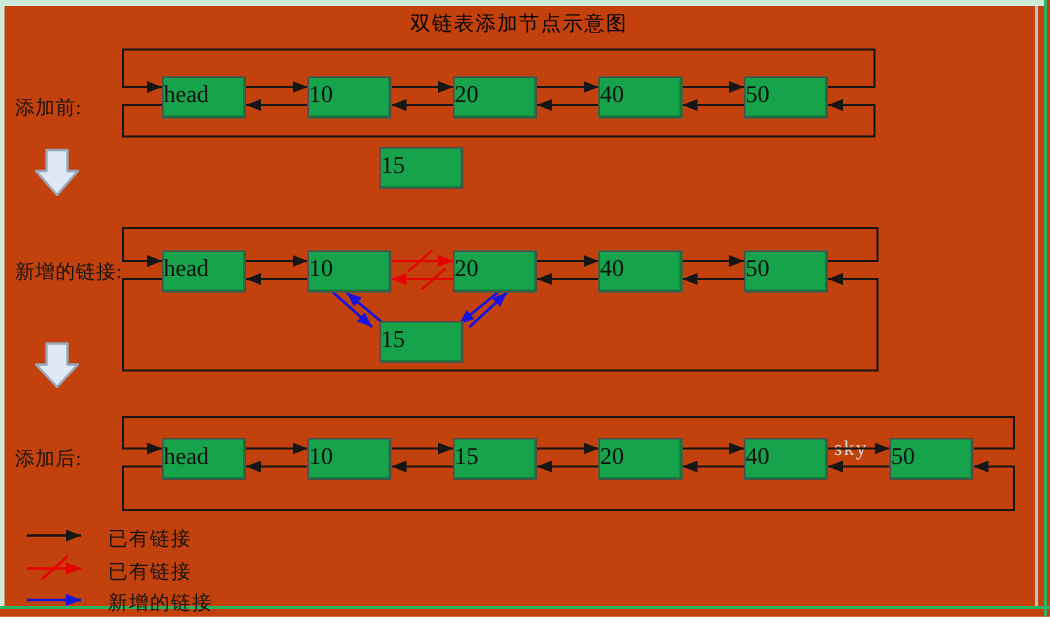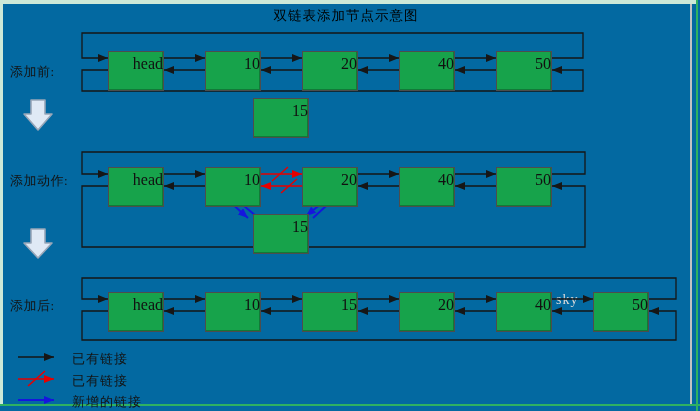--- a/index.html
+++ b/index.html
@@ -1,37 +1,37 @@
 <!DOCTYPE html>
 <html style="--node_fill: #17a34b; --node_border: #4d4d4d; --node_text: #111111; --link_black: #161616; --link_deleted: #e60000; --link_new: #1515dd; --frame: #6e6e6e; --down_fill: #dfe9f5; --down_stroke: #98a6b8; --watermark: #d8d8d8; --border_light: #cde9d8; --border_green: #2fb162; --border_gray: #c2c2c2;"><head>
 <meta charset="utf-8">
 <style>
   html,body{margin:0;padding:0;}
   .page{
-    position:relative;width:700px;height:411px;background:#0369a1;overflow:hidden;
+    position:relative;width:700px;height:411px;background:#c2410c;overflow:hidden;
     font-family:"Liberation Serif","DejaVu Serif",serif;
   }
   
   .border-top{position:absolute;left:0;top:0;width:696px;height:4px;background:var(--border_light,#cde9d8);}
   .border-left{position:absolute;left:0;top:4px;width:3px;height:400px;background:var(--border_light,#cde9d8);}
   .line-gray-right{position:absolute;left:690px;top:4px;width:2px;height:400px;background:var(--border_gray,#c2c2c2);}
   .line-green-right{position:absolute;left:696px;top:0;width:2px;height:411px;background:var(--border_green,#2fb162);}
   .line-green-bottom{position:absolute;left:0;top:404px;width:700px;height:2px;background:var(--border_green,#2fb162);}
 
   .title{
     position:absolute;left:0;top:7px;width:692px;text-align:center;
     font-size:13.5px;color:#000;letter-spacing:1px;
   }
   .row-label{
     position:absolute;font-size:13px;color:#141414;letter-spacing:0.5px;white-space:nowrap;
   }
   .node{
-    position:absolute;width:56px;height:40px;box-sizing:border-box;
+    position:absolute;width:56px;height:28px;box-sizing:border-box;
     background:var(--node_fill,#17a34b);border:1px solid var(--node_border,#4d4d4d);
-    color:var(--node_text,#111);font-size:16px;line-height:24px;text-align:right;
+    color:var(--node_text,#111);font-size:16px;line-height:24px;text-align:left;
     box-shadow:inset -1px -1px 0 rgba(0,0,0,0.25);
   }
   .watermark{
     position:absolute;left:556px;top:292px;font-size:14px;letter-spacing:1px;
     color:var(--watermark,#d8d8d8);font-family:"Liberation Serif","DejaVu Serif",serif;
   }
   .legend-label{
     position:absolute;left:72px;font-size:13px;color:#141414;letter-spacing:1px;white-space:nowrap;
   }
   svg.layer{position:absolute;left:0;top:0;}
@@ -50,21 +50,21 @@
 
   <div class="border-top"></div>
   <div class="border-left"></div>
   <div class="line-gray-right"></div>
   <div class="line-green-right"></div>
   <div class="line-green-bottom"></div>
 
   <div class="title">双链表添加节点示意图</div>
 
   <div class="row-label" style="left:10px;top:63px">添加前:</div>
-  <div class="row-label" style="left:10px;top:172px">添加动作:</div>
+  <div class="row-label" style="left:10px;top:172px">新增的链接:</div>
   <div class="row-label" style="left:10px;top:297px">添加后:</div>
 
   <div class="watermark">sky</div>
 
   <svg class="layer" width="700" height="411" viewBox="0 0 700 411">
     <defs>
       <marker id="ab" markerUnits="userSpaceOnUse" markerWidth="11" markerHeight="8" refX="10" refY="4" orient="auto">
         <path class="mk-black" d="M0,0 L10,4 L0,8 Z"></path>
       </marker>
       <marker id="ar" markerUnits="userSpaceOnUse" markerWidth="11" markerHeight="8" refX="10" refY="4" orient="auto">

